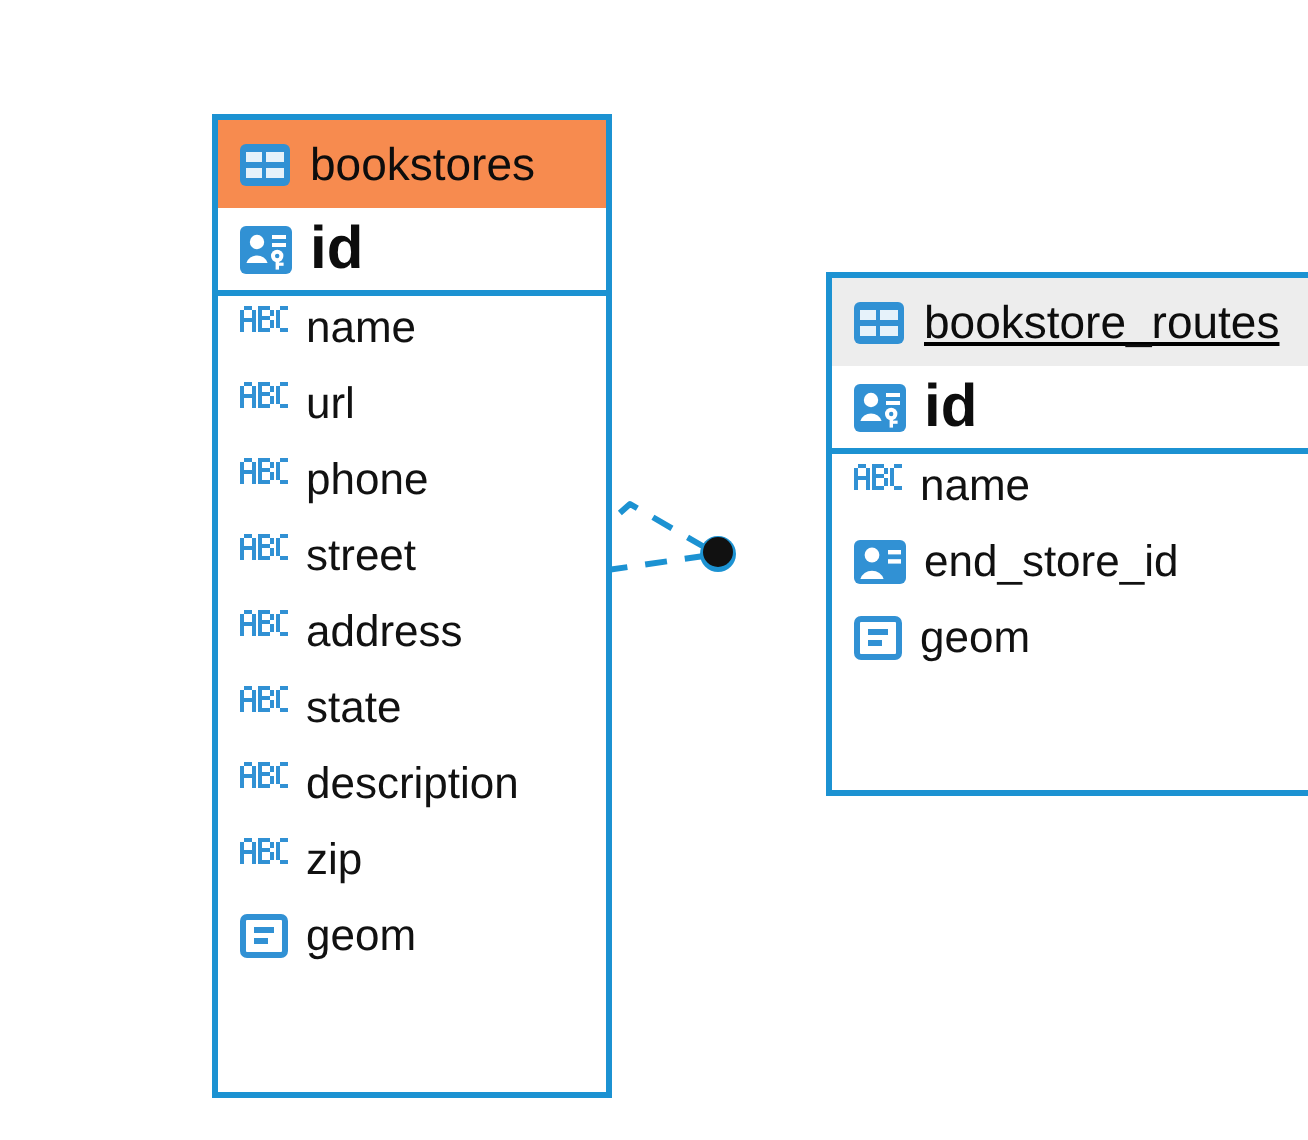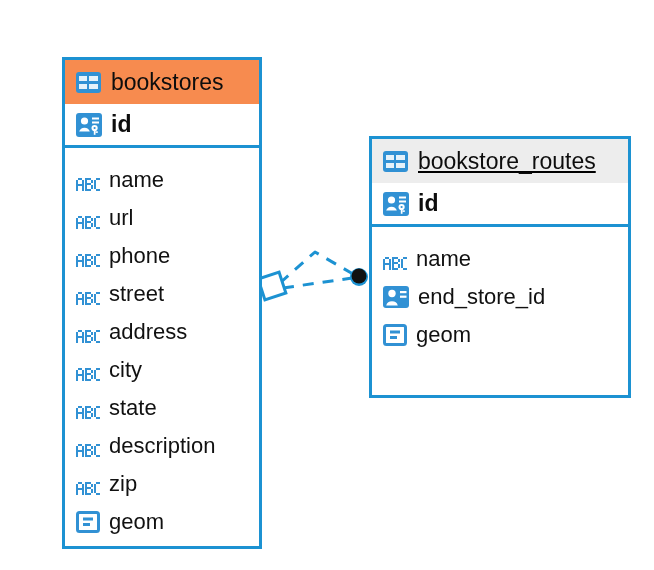--- a/index.html
+++ b/index.html
@@ -20,20 +20,21 @@
     inset: 0;
   }
 
   
   .entity {
     position: absolute;
     background: #ffffff;
     border: 3px solid #1C92D2;
     box-sizing: border-box;
     z-index: 3;
+    margin-left: 44px;
   }
 
   .entity-header {
     display: flex;
     align-items: center;
     box-sizing: border-box;
     height: 44px;
     padding: 0 10px 0 11px;
     gap: 10px;
   }
@@ -51,32 +52,32 @@
     display: flex;
     align-items: center;
     gap: 9px;
     height: 44px;
     box-sizing: border-box;
     padding: 0 10px 0 11px;
     border-bottom: 3px solid #1C92D2;
     background: #ffffff;
   }
   .pk-row .field-label {
-    font-size: 23px;
+    font-size: 30px;
     font-weight: bold;
     color: #0d0d0d;
     line-height: 1;
   }
 
   .field-list {
     padding: 5px 0 6px 0;
   }
   .field-row {
     display: flex;
-    align-items: flex-end;
+    align-items: flex-start;
     gap: 9px;
     height: 38px;
     box-sizing: border-box;
     padding: 0 10px 0 11px;
   }
   .field-row .field-label {
     font-size: 22px;
     color: #111111;
     line-height: 1;
     white-space: nowrap;
@@ -260,42 +261,20 @@
                 <rect x="11" y="11" width="4" height="2"></rect>
               <rect x="20" y="0" width="4" height="2"></rect>
                 <rect x="18" y="2" width="2" height="9"></rect>
               <rect x="20" y="11" width="4" height="2"></rect>
             </g>
           </svg>
         </span>
         <span class="field-label">address</span>
       </div>
 
-      <div class="field-row">
-        <span class="icon">
-          <svg width="24" height="13" viewBox="0 0 24 13" shape-rendering="crispEdges">
-            <g fill="#3191D4">
-              <rect x="0" y="2" width="2" height="11"></rect>
-                <rect x="2" y="0" width="4" height="2"></rect>
-              <rect x="6" y="2" width="2" height="11"></rect>
-                <rect x="2" y="6" width="4" height="2"></rect>
-              <rect x="9" y="0" width="2" height="13"></rect>
-                <rect x="11" y="0" width="4" height="2"></rect>
-              <rect x="15" y="2" width="2" height="3"></rect>
-                <rect x="11" y="5" width="4" height="2"></rect>
-              <rect x="15" y="7" width="2" height="4"></rect>
-                <rect x="11" y="11" width="4" height="2"></rect>
-              <rect x="20" y="0" width="4" height="2"></rect>
-                <rect x="18" y="2" width="2" height="9"></rect>
-              <rect x="20" y="11" width="4" height="2"></rect>
-            </g>
-          </svg>
-        </span>
-        <span class="field-label">city</span>
-      </div>
 
       <div class="field-row">
         <span class="icon">
           <svg width="24" height="13" viewBox="0 0 24 13" shape-rendering="crispEdges">
             <g fill="#3191D4">
               <rect x="0" y="2" width="2" height="11"></rect>
                 <rect x="2" y="0" width="4" height="2"></rect>
               <rect x="6" y="2" width="2" height="11"></rect>
                 <rect x="2" y="6" width="4" height="2"></rect>
               <rect x="9" y="0" width="2" height="13"></rect>

